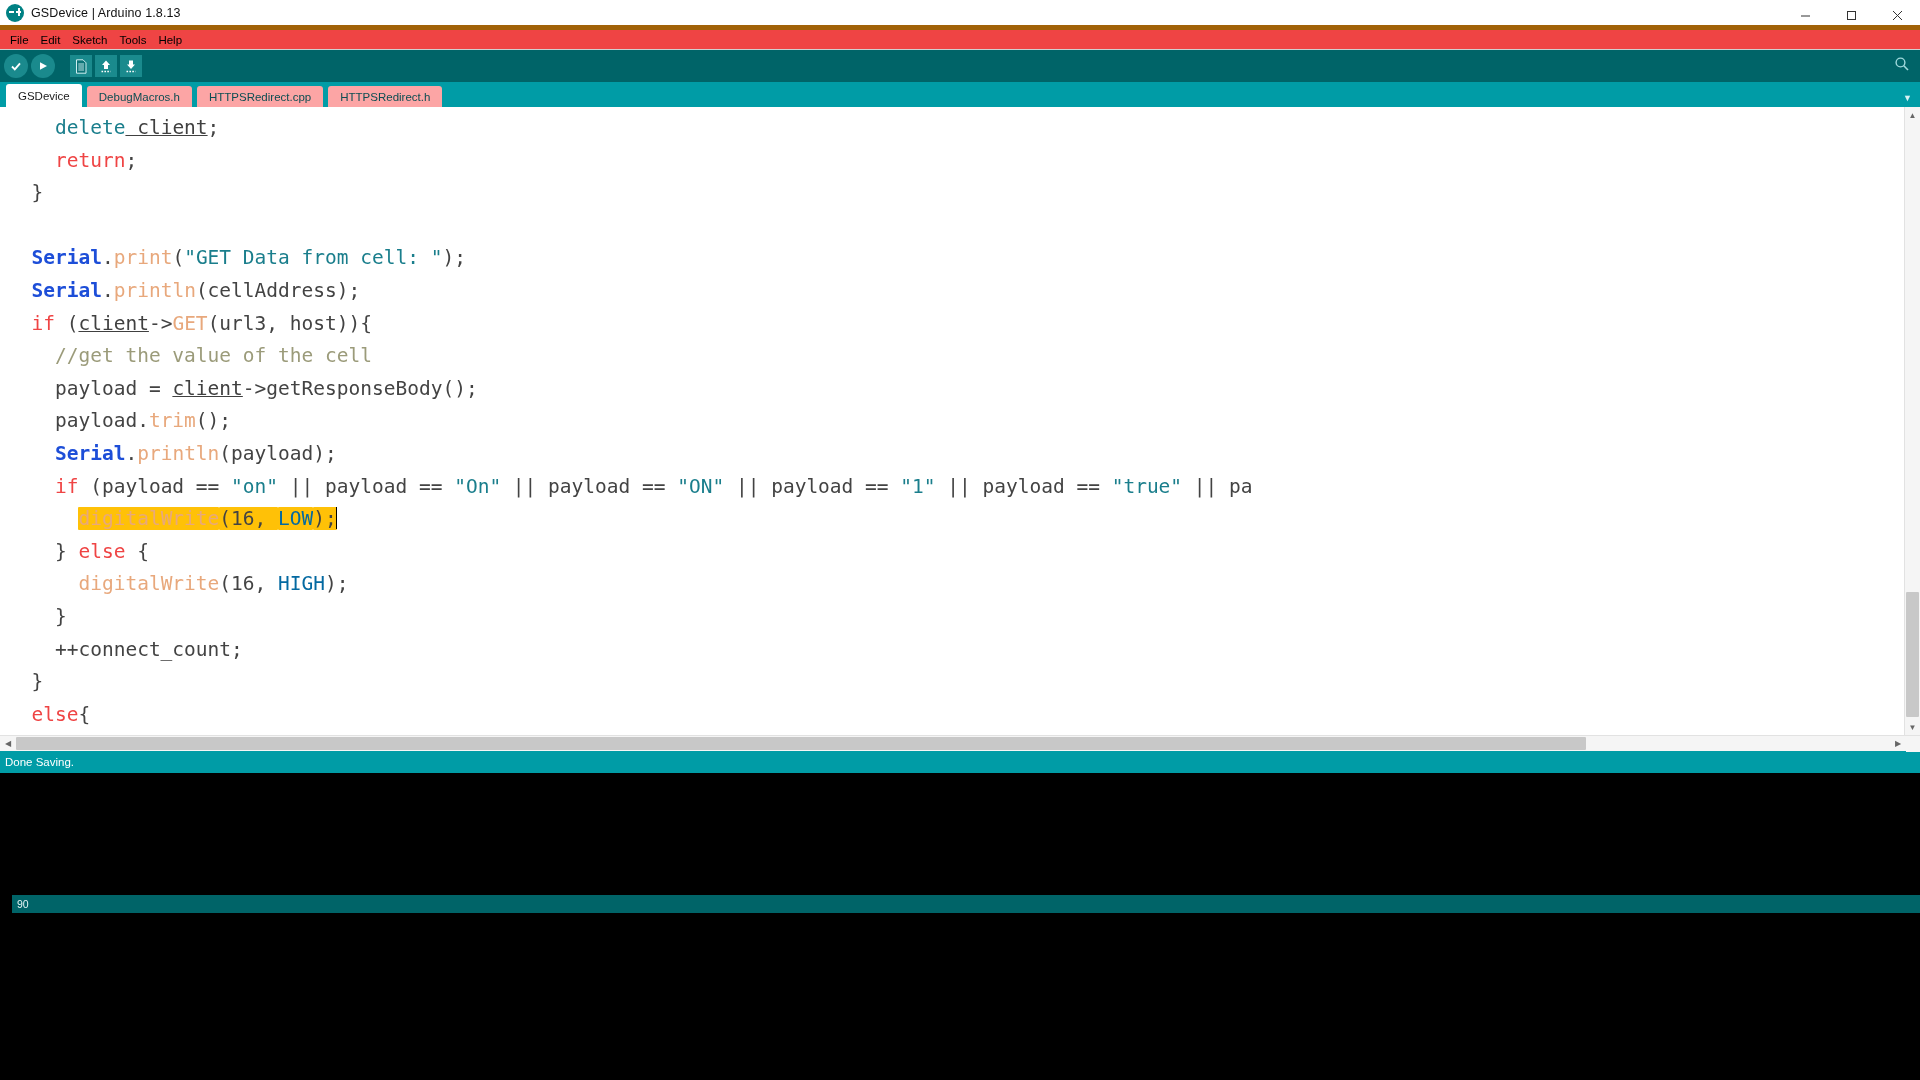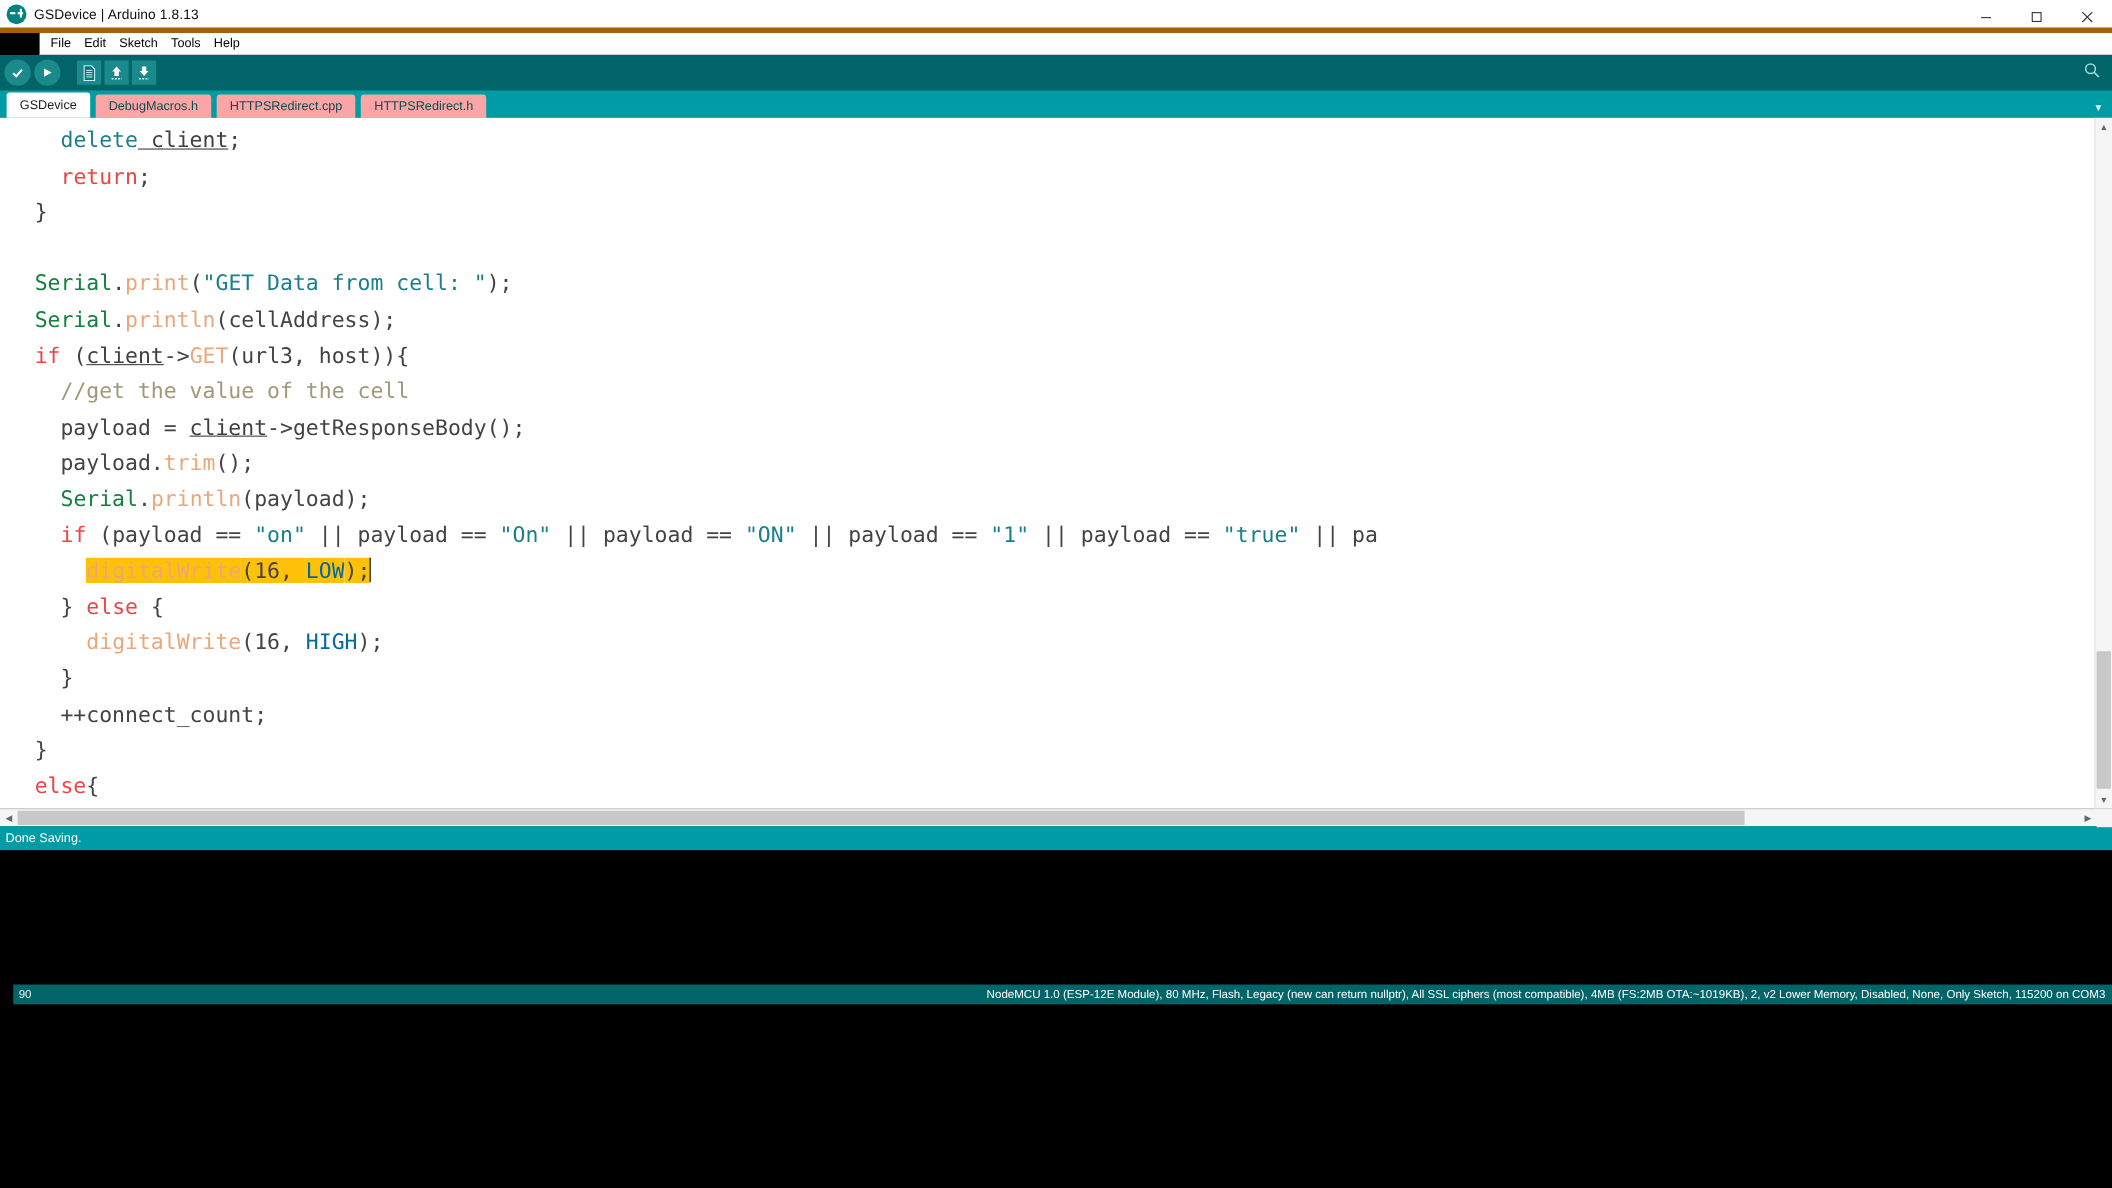--- a/index.html
+++ b/index.html
@@ -56,26 +56,25 @@
   .winbtn {
     width: 46px; height: 30px;
     display: flex; align-items: center; justify-content: center;
     color: #333;
   }
   .winbtn svg { display: block; }
 
   
   .menubar {
     height: 20px;
-    background: #ffffff;
+    background: #ef4444;
     display: flex;
     align-items: center;
     padding-left: 4px;
     border-bottom: 1px solid #cfcfcf;
-    margin-left: 36px;
   }
   .menuitem {
     font-size: 11.5px;
     color: #000;
     padding: 2px 6px;
     line-height: 14px;
   }
 
   
   .toolbar {
@@ -159,21 +158,21 @@
     white-space: pre;
     padding-top: 5px;
     padding-left: 8px;
     letter-spacing: 0px;
   }
   .code .ln { display: block; height: 32.6px; }
   .kw      { color: #ef4444; }      
   .kw2     { color: #1a7e8c; }      
   .fn      { color: #404040; text-decoration: underline; }      
   .fn-l    { color: #e8a87c; }      
-  .obj     { color: #15803d; font-weight: normal; }  
+  .obj     { color: #1d4ed8; font-weight: bold; }  
   .str     { color: #1a7e8c; }      
   .cmt     { color: #9b9b7a; }      
   .const   { color: #0369a1; }      
   .plain   { color: #434343; }
   .hl {
     background: #ffc107;
     border-radius: 1px;
   }
   .caret {
     display: inline-block;
@@ -385,14 +384,13 @@
   <div class="hs-right">▶</div>
   <div class="hs-corner"></div>
 </div>
 
 <div class="statusmsg">Done Saving.</div>
 
 <div class="console"></div>
 
 <div class="boardbar">
   <span>90</span>
-  <span class="board-line">NodeMCU 1.0 (ESP-12E Module), 80 MHz, Flash, Legacy (new can return nullptr), All SSL ciphers (most compatible), 4MB (FS:2MB OTA:~1019KB), 2, v2 Lower Memory, Disabled, None, Only Sketch, 115200 on COM3</span>
 </div>
 
 </body></html>

